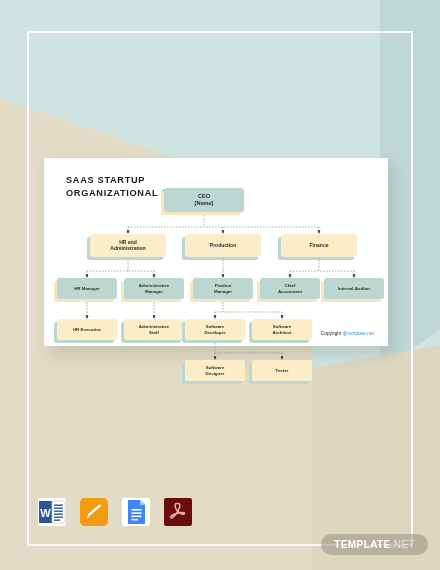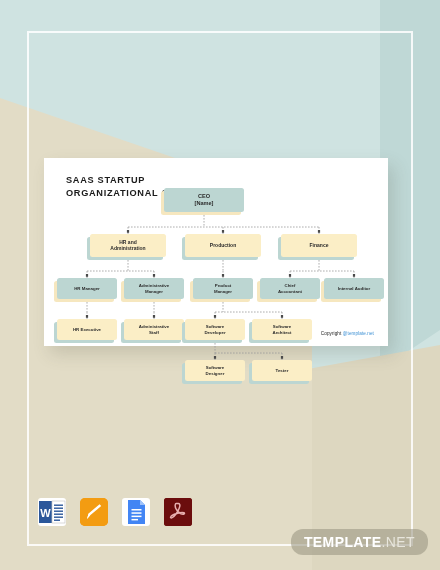--- a/index.html
+++ b/index.html
@@ -89,21 +89,21 @@
   .fmt-word { background:#fff; }
   .fmt-pages { background:linear-gradient(#f5a623,#ef8f13); border-radius:5px; }
   .fmt-gdocs { background:#fff; }
   .fmt-pdf { background:#6b0d0d; border-radius:3px; }
 
   
   #watermark {
     position:absolute; right:12px; bottom:15px;
     padding:5px 13px; border-radius:12px;
     background:rgba(150,145,125,0.55);
-    font-size:14px; font-weight:bold; letter-spacing:0.4px;
+    font-size:10px; font-weight:bold; letter-spacing:0.4px;
     color:#ffffff;
   }
   #watermark .dim { color:#e8e6dc; font-weight:normal; }
 </style>
 </head>
 <body>
 
 <div id="bg-teal"></div>
 <div id="bg-right-teal"></div>
 <div id="bg-beige-bottom"></div>

